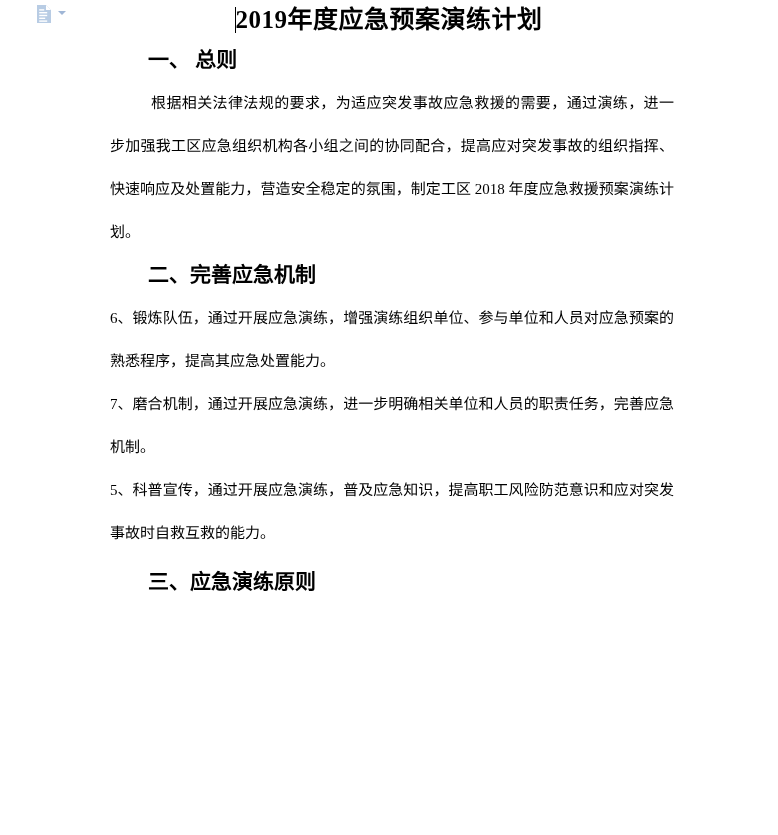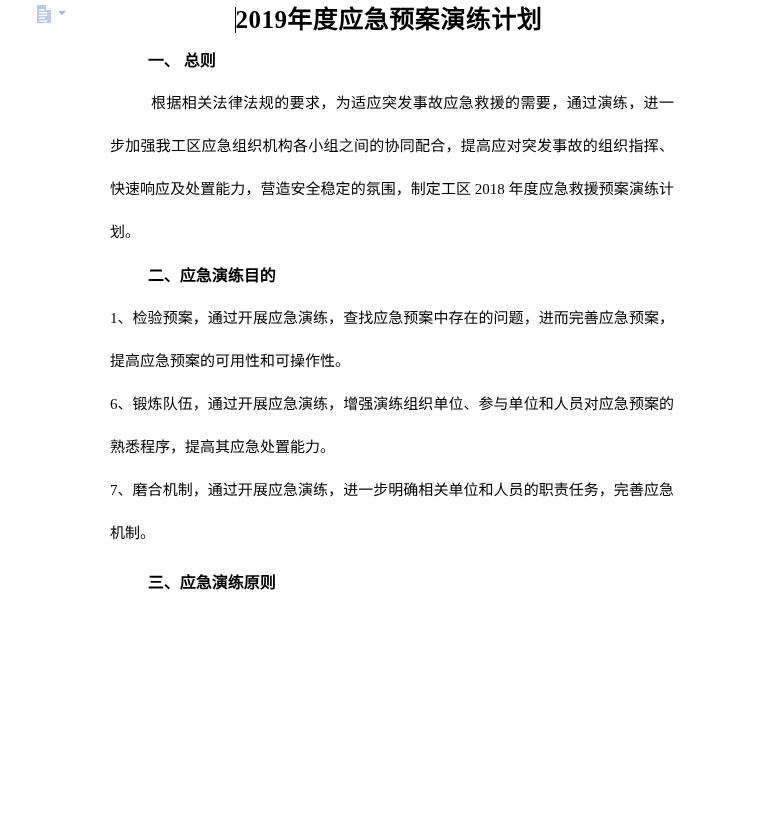--- a/index.html
+++ b/index.html
@@ -80,21 +80,21 @@
     height: 26px;
     background: #000;
     vertical-align: -5px;
     margin-right: -1px;
   }
 
   
   .doc-heading {
     font-family: "Liberation Serif", "DejaVu Serif", serif;
     font-weight: bold;
-    font-size: 16px;
+    font-size: 21px;
     line-height: 43px;
     margin: 0;
     padding-left: 148px;
     white-space: nowrap;
   }
 
   
   .doc-para {
     font-family: "Liberation Serif", "DejaVu Serif", serif;
     font-size: 15px;
@@ -134,24 +134,24 @@
   <div class="doc-body">
 
     <h1 class="doc-title"><span class="caret"></span><span>2019年度应急预案演练计划</span></h1>
 
     <div class="spacer-xs"></div>
 
     <h2 class="doc-heading">一、  总则</h2>
 
     <p class="doc-para indent">根据相关法律法规的要求，为适应突发事故应急救援的需要，通过演练，进一步加强我工区应急组织机构各小组之间的协同配合，提高应对突发事故的组织指挥、快速响应及处置能力，营造安全稳定的氛围，制定工区 2018 年度应急救援预案演练计划。</p>
 
-    <h2 class="doc-heading">二、应急演练目的</h2>
+    <h2 class="doc-heading">二、完善应急机制</h2>
 
-    <p class="doc-para">1、检验预案，通过开展应急演练，查找应急预案中存在的问题，进而完善应急预案，提高应急预案的可用性和可操作性。</p>
     <p class="doc-para">6、锻炼队伍，通过开展应急演练，增强演练组织单位、参与单位和人员对应急预案的熟悉程序，提高其应急处置能力。</p>
     <p class="doc-para">7、磨合机制，通过开展应急演练，进一步明确相关单位和人员的职责任务，完善应急机制。</p>
+    <p class="doc-para">5、科普宣传，通过开展应急演练，普及应急知识，提高职工风险防范意识和应对突发事故时自救互救的能力。</p>
 
     <div class="spacer-sm"></div>
 
     <h2 class="doc-heading">三、应急演练原则</h2>
 
   </div>
 </div>
 
 </body></html>

